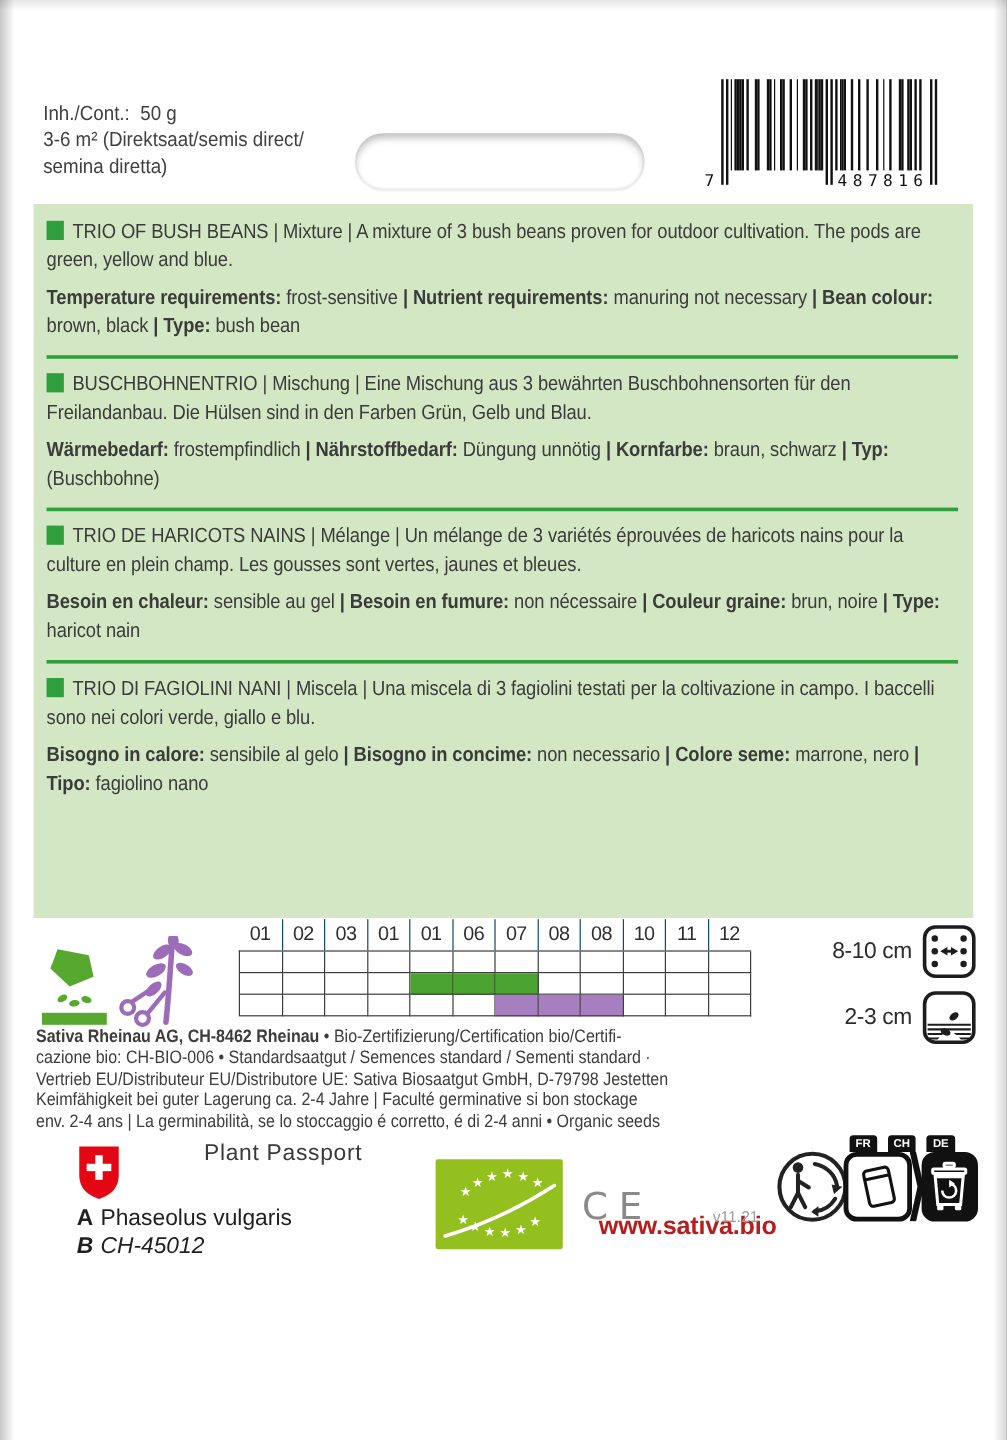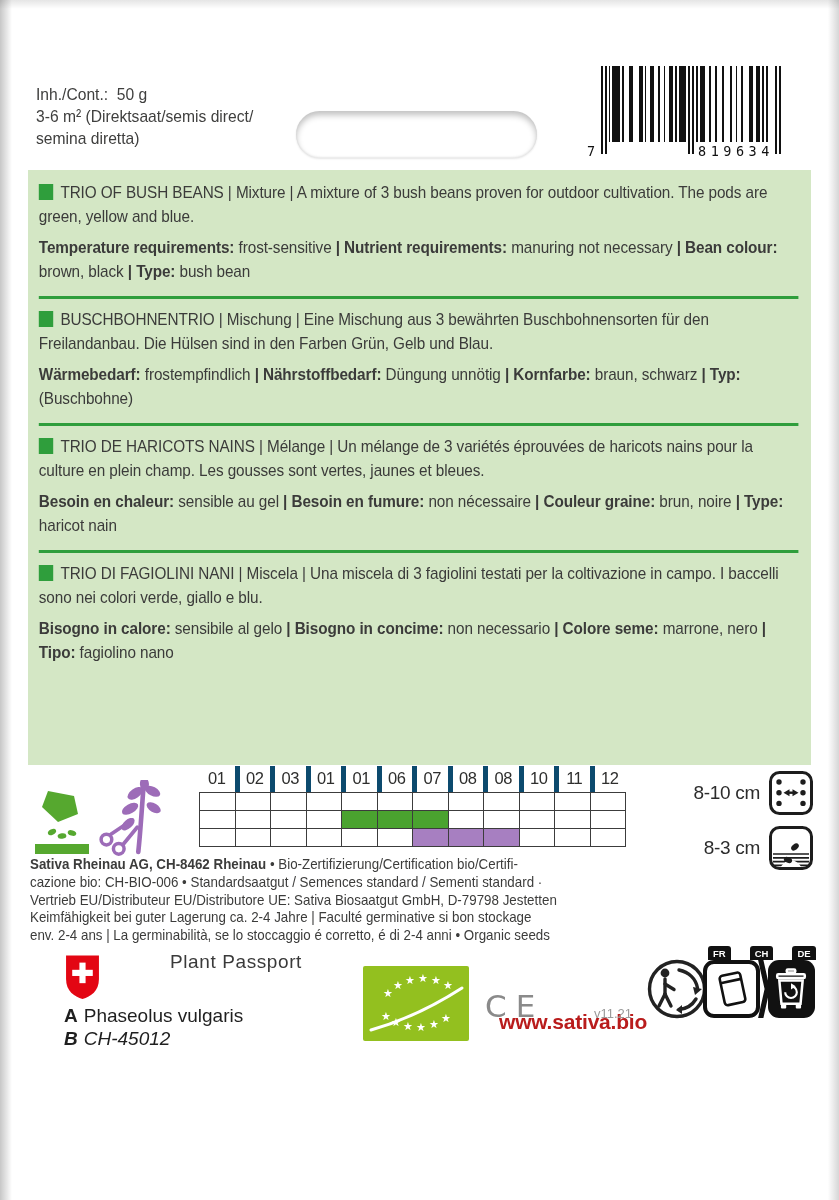--- a/index.html
+++ b/index.html
@@ -37,21 +37,21 @@
   .lang-block p{margin:0;}
   .lang-block .attrs{margin-top:7px;}
   .bullet{display:inline-block;width:16px;height:16px;background:var(--accent);margin-right:8px;transform:translateY(2px);}
   .lang-block b{font-weight:bold;}
 
   
   .cal-icons{position:absolute;left:33px;top:780px;width:150px;height:76px;}
   .cal-icons svg{position:absolute;bottom:0;}
   .calendar{position:absolute;left:199px;top:766px;}
   .cal-months{display:grid;grid-template-columns:repeat(12,35.5px);height:26px;}
-  .cal-month{font-size:16.5px;color:#2e2e2d;text-align:center;line-height:24px;border-left:5px solid #0c4a6e;letter-spacing:-.5px;}
+  .cal-month{font-size:16.5px;color:#2e2e2d;text-align:center;line-height:24px;border-left:1px solid #0c4a6e;letter-spacing:-.5px;}
   .cal-month:first-child{border-left:none;}
   .cal-grid{display:grid;grid-template-columns:repeat(12,35.5px);grid-auto-rows:18px;border-top:1.5px solid #3c3c3c;border-left:1.5px solid #3c3c3c;width:426px;}
   .cal-cell{border-right:1.5px solid #3c3c3c;border-bottom:1.5px solid #3c3c3c;}
 
   
   .producer{position:absolute;left:30px;top:855px;width:690px;font-size:15px;line-height:17.8px;color:#3c3c3b;
             transform:scaleX(.89);transform-origin:0 0;}
   .producer div{white-space:pre;}
 
   
@@ -70,21 +70,21 @@
 
   
   .eu-logo{position:absolute;left:363px;top:966px;width:106px;height:75px;background:var(--eu-green);border-radius:2px;}
   .website{position:absolute;left:499px;top:962px;font-size:21px;font-weight:bold;color:#b91c1c;letter-spacing:-.2px;margin-top:48px;}
   .ce{position:absolute;left:485px;top:988px;font-size:31px;color:#8a8a8a;letter-spacing:9px;font-family:"DejaVu Sans",sans-serif;}
   .version{position:absolute;left:594px;top:1006px;font-size:13px;color:#9b9b9b;}
   .triman{position:absolute;left:646px;top:958px;}
 
   
   .infotri{position:absolute;left:703px;top:946px;width:112px;height:74px;}
-  .infotri-tabs{display:flex;gap:19px;margin-left:5px;height:14px;}
+  .infotri-tabs{display:flex;gap:9px;margin-left:5px;height:14px;}
   .bin-tab{background:#111;color:#fff;font-size:9.5px;font-weight:bold;padding:1px 5px 0 5px;border-radius:3px 3px 0 0;line-height:13px;}
   .infotri-body{display:flex;height:58px;margin-top:0;}
   .packet-box{width:50px;border:4px solid #111;border-radius:11px;background:#fff;display:flex;align-items:center;justify-content:center;}
   .chevron{width:12px;height:58px;background:#111;clip-path:polygon(0 0,45% 0,100% 50%,45% 100%,0 100%,55% 50%);margin-left:-2px;}
   .bin-box{width:48px;height:58px;background:#111;border-radius:11px;margin-left:-2px;display:flex;align-items:center;justify-content:center;}
 </style>
 </head>
 <body>
 
 <div class="page">
@@ -142,21 +142,21 @@
         <i style="left: 149.684px; width: 1.89474px; height: 76px;"></i>
         <i style="left: 155.368px; width: 1.89474px; height: 76px;"></i>
         <i style="left: 157.263px; width: 1.89474px; height: 76px;"></i>
         <i style="left: 161.053px; width: 1.89474px; height: 76px;"></i>
         <i style="left: 164.842px; width: 1.89474px; height: 76px;"></i>
         <i style="left: 174.316px; width: 1.89474px; height: 88px;"></i>
         <i style="left: 178.105px; width: 1.89474px; height: 88px;"></i>
       </div>
     <div class="bc-digit bc-prefix">7</div>
     <div class="bc-digit bc-left">640126</div>
-    <div class="bc-digit bc-right">819634</div>
+    <div class="bc-digit bc-right">487816</div>
   </div>
 
   <div class="panel">
     <div class="panel-inner" id="lang-blocks">
         <div class="lang-block">
           <p><span class="bullet"></span><span>TRIO OF BUSH BEANS | Mixture | A mixture of 3 bush beans proven for outdoor cultivation. The pods are green, yellow and blue.</span></p>
           <p class="attrs"><b>Temperature requirements:</b><span> frost-sensitive </span><b>| Nutrient requirements:</b><span> manuring not necessary </span><b>| Bean colour:</b><span> brown, black </span><b>| Type:</b><span> bush bean</span></p>
         </div>
         <div class="lang-block">
           <p><span class="bullet"></span><span>BUSCHBOHNENTRIO | Mischung | Eine Mischung aus 3 bewährten Buschbohnensorten für den Freilandanbau. Die Hülsen sind in den Farben Grün, Gelb und Blau.</span></p>
@@ -277,21 +277,21 @@
           <circle cx="35" cy="12" r="2.7"></circle>
             <circle cx="35" cy="22.7" r="2.7"></circle>
             <circle cx="35" cy="33.4" r="2.7"></circle>
           <polygon points="15.5,22.7 21.5,19.2 21.5,26.2"></polygon>
           <polygon points="30.5,22.7 24.5,19.2 24.5,26.2"></polygon>
           <rect x="20" y="21.5" width="6" height="2.4"></rect>
         </g>
       </svg>
     </div>
     <div class="spacing-row">
-      <span class="spacing-label">8-3 cm</span>
+      <span class="spacing-label">2-3 cm</span>
       <svg width="46" height="46" viewBox="0 0 46 46">
         <g stroke="#1d1d1d" stroke-width="1.7">
           <line x1="5" y1="29" x2="41" y2="29"></line>
             <line x1="5" y1="32.8" x2="41" y2="32.8"></line>
           <line x1="5" y1="36.6" x2="41" y2="36.6"></line>
             <line x1="5" y1="40.4" x2="41" y2="40.4"></line>
         </g>
         <path d="M12,43 Q23,27 34,43 L34,43 Z" fill="#fff"></path>
         <g fill="#1d1d1d">
           <ellipse cx="27" cy="22" rx="4.3" ry="2.8" transform="rotate(-38 27 22)"></ellipse>

